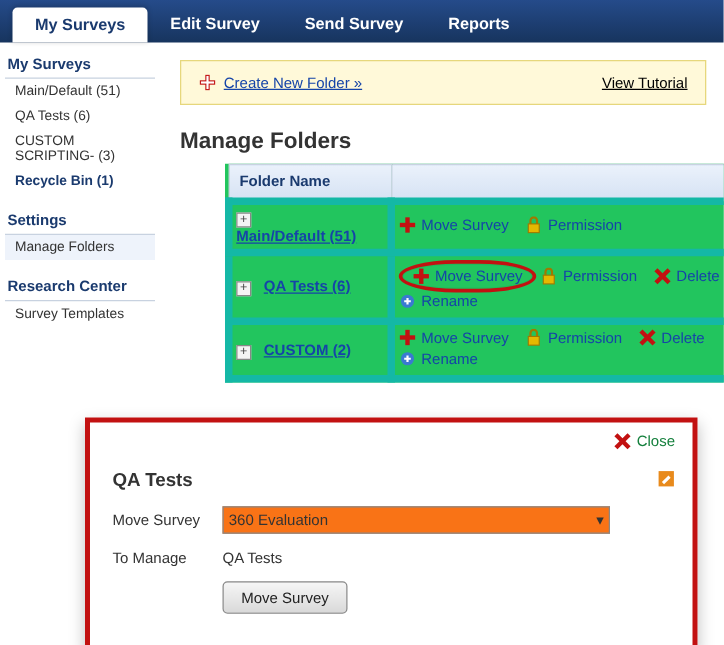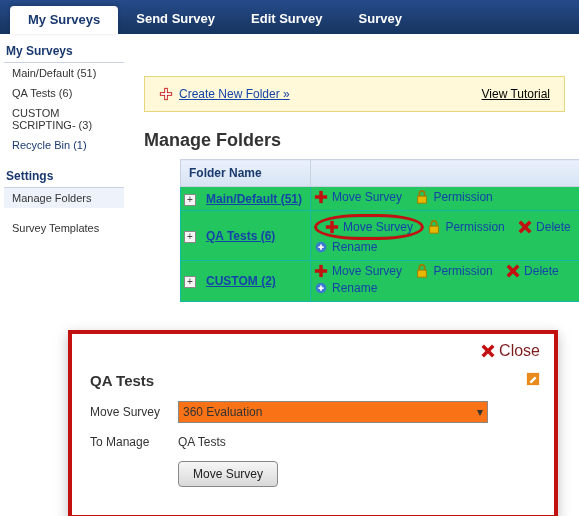--- a/index.html
+++ b/index.html
@@ -45,35 +45,34 @@
   .side-group { margin-bottom:10px; }
   .side-group-title {
     font-weight:bold; color:#1a3a6e; font-size:12px;
     border-bottom:1px solid #c8d2e0;
     padding:4px 2px;
   }
   .side-item {
     color:#333; padding:4px 4px 4px 8px; font-size:11px;
     cursor:pointer;
   }
-  .side-item.bold { font-weight:normal; color:#1a3a6e;}
+  .side-item.bold { font-weight:bold; color:#1a3a6e;}
   .side-item.sel { background:#eef3fb; }
   .main {
     flex:1;
     padding:14px 14px 10px 16px;
   }
   .create-bar {
     background:#fff9d9;
     border:1px solid #e6d77c;
     padding:10px 14px;
     display:flex;
     justify-content:space-between;
     align-items:center;
     margin-bottom:18px;
-    margin-top:28px;
   }
   .cnf {
     color:#1544a8; font-size:12px;
     display:flex; align-items:center; gap:6px;
   }
   .plus-icon {
     width:14px; height:14px; display:inline-block; position:relative;
   }
   .plus-icon svg { display:block; }
   .link { color:#1544a8; text-decoration:underline; cursor:pointer; }
@@ -89,21 +88,21 @@
   }
   table.folders th {
     background:linear-gradient(#eaf1fb,#d7e3f4);
     color:#1a3a6e;
     text-align:left;
     padding:6px 8px;
     font-weight:bold;
     border:1px solid #c8d2e0;
   }
   table.folders td {
-    border:1px solid #14b8a6;
+    border:6px solid #14b8a6;
     padding:3px;
     vertical-align:middle;
   }
   .folder-label {
     color:#1544a8; font-weight:bold; text-decoration:underline;
     cursor:pointer;
     display:inline-flex; align-items:center; gap:8px;
   }
   .expand-toggle {
     width:12px; height:12px; display:inline-flex;
@@ -130,21 +129,21 @@
     box-shadow: 0 4px 12px rgba(0,0,0,0.25);
     background:#fff;
     padding:14px 18px 16px 18px;
     position:relative;
     width: 490px;
     margin-left:68px;
   }
   .modal-close {
     position:absolute; top:8px; right:14px;
     display:flex; align-items:center; gap:4px;
-    color:#7f1d1d; cursor:pointer; font-size:16px;
+    color:#15803d; cursor:pointer; font-size:12px;
   }
   .modal-title { font-weight:bold; font-size:15px; margin:24px 0 6px 0; }
   .edit-icon { position:absolute; right:14px; top:38px; cursor:pointer;}
   .modal-row { display:flex; align-items:center; gap:8px; margin:12px 0; }
   .modal-label { width:80px; font-size:12px; }
   .modal-select {
     flex:0 0 310px;
     border:1px solid #888; padding:3px 4px; font-size:12px; background:#f97316;
     display:flex; justify-content:space-between; align-items:center;
     cursor:pointer;
@@ -156,40 +155,41 @@
     color:#222;
   }
   .modal-row.indent { margin-left:88px; }
   .icon-lock svg, .icon-x svg, .icon-rename svg { display:block;}
 </style>
 </head>
 <body>
 
 <div class="topbar">
   <div class="tab active">My Surveys</div>
+  <div class="tab">Edit Survey</div>
   <div class="tab">Send Survey</div>
-  <div class="tab">Edit Survey</div>
-  <div class="tab">Survey</div>
+  <div class="tab">Reports</div>
 </div>
 
 <div class="body-wrap">
 
   <div class="sidebar">
     <div class="side-group">
       <div class="side-group-title">My Surveys</div>
       <div class="side-item">Main/Default (51)</div>
       <div class="side-item">QA Tests (6)</div>
       <div class="side-item">CUSTOM SCRIPTING- (3)</div>
       <div class="side-item bold">Recycle Bin (1)</div>
     </div>
     <div class="side-group">
       <div class="side-group-title">Settings</div>
       <div class="side-item sel">Manage Folders</div>
     </div>
     <div class="side-group">
+      <div class="side-group-title">Research Center</div>
       <div class="side-item">Survey Templates</div>
     </div>
   </div>
 
   <div class="main">
     <div class="create-bar">
       <span class="cnf">
         <span class="plus-icon">
           <svg viewBox="0 0 16 16">
               <rect x="6" y="1" width="4" height="14" fill="#c21111"></rect>

